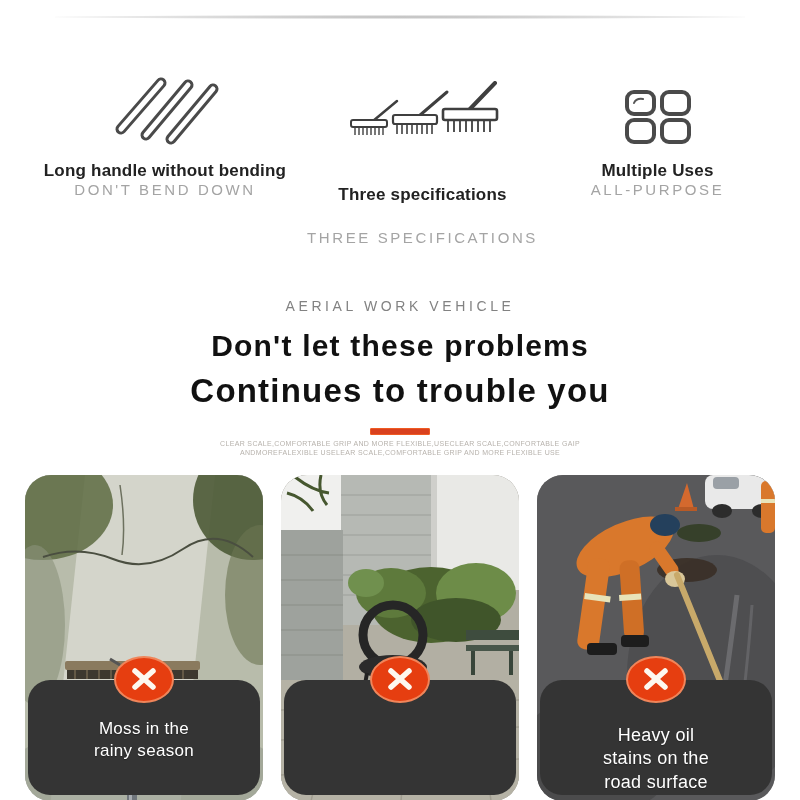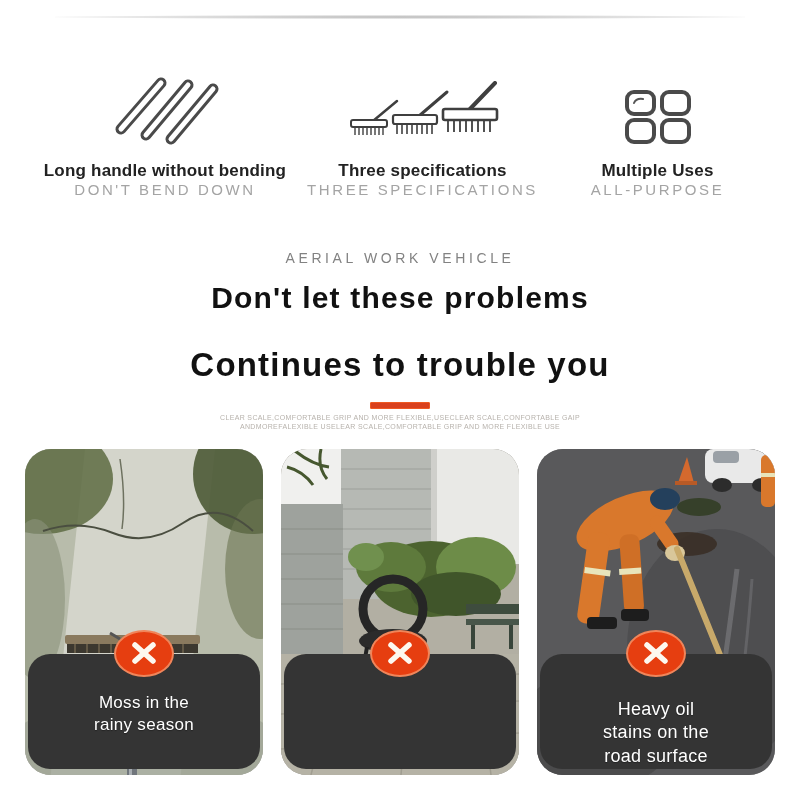--- a/index.html
+++ b/index.html
@@ -7,29 +7,29 @@
   body { font-family: "Liberation Sans", sans-serif; }
   .page { position: relative; width: 800px; height: 800px; background: #fff; overflow: hidden; }
 
   
   .top-shadow { width: 690px; height: 4px; margin: 15px auto 0;
     background: radial-gradient(ellipse at center, rgba(0,0,0,0.28) 0%, rgba(0,0,0,0.10) 55%, transparent 75%); }
 
   
   .features { display: flex; justify-content: space-between; padding: 0 30px; margin-top: 48px; }
   .feature { display: flex; flex-direction: column; align-items: center; }
-  .feature.f1 { width: 270px; } .feature.f2 { width: 240px; } .feature.f3 { width: 225px; }
+  .feature.f1 { width: 270px; } .feature.f2 { width: 240px; gap: 24px; } .feature.f3 { width: 225px; }
   .feature .icon-box { height: 78px; display: flex; align-items: flex-end; justify-content: center; }
   .feature .title { margin-top: 16px; font-size: 17px; font-weight: 700; color: #222; letter-spacing: 0.2px; }
   .feature .subtitle { font-size: 15px; color: #a4a4a4; letter-spacing: 2.6px; }
 
   
   .eyebrow { margin-top: 52px; text-align: center; font-size: 14px; color: #828282; letter-spacing: 3.6px; }
   .headline1 { margin-top: 15px; text-align: center; font-size: 30px; font-weight: 700; color: #111; letter-spacing: 1.2px; }
-  .headline2 { margin-top: 31px; text-align: center; font-size: 33px; font-weight: 700; color: #111; letter-spacing: 1.2px; }
+  .headline2 { margin-top: 9px; text-align: center; font-size: 33px; font-weight: 700; color: #111; letter-spacing: 1.2px; }
   .accent-bar { width: 60px; height: 7px; margin: 18px auto 0; background: #d9411e; border: 1px solid #ef5a22; border-radius: 1px; }
   .fineprint { margin-top: 4px; text-align: center; font-size: 7px; line-height: 1.35; color: #b7b2ac; letter-spacing: 0.35px; }
 
   
   .cards { display: flex; justify-content: space-between; padding: 0 25px; margin-top: 17px; }
   .card { position: relative; width: 238px; height: 326px; border-radius: 26px; overflow: hidden; background: #888; }
   .card svg.photo { position: absolute; inset: 0; width: 100%; height: 100%; display: block; }
   .overlay { position: absolute; left: 3px; right: 3px; bottom: 6px; top: 205px;
     background: #343434; border-radius: 22px; }
   .badge { position: absolute; top: -24px; left: 50%; transform: translateX(-50%);

